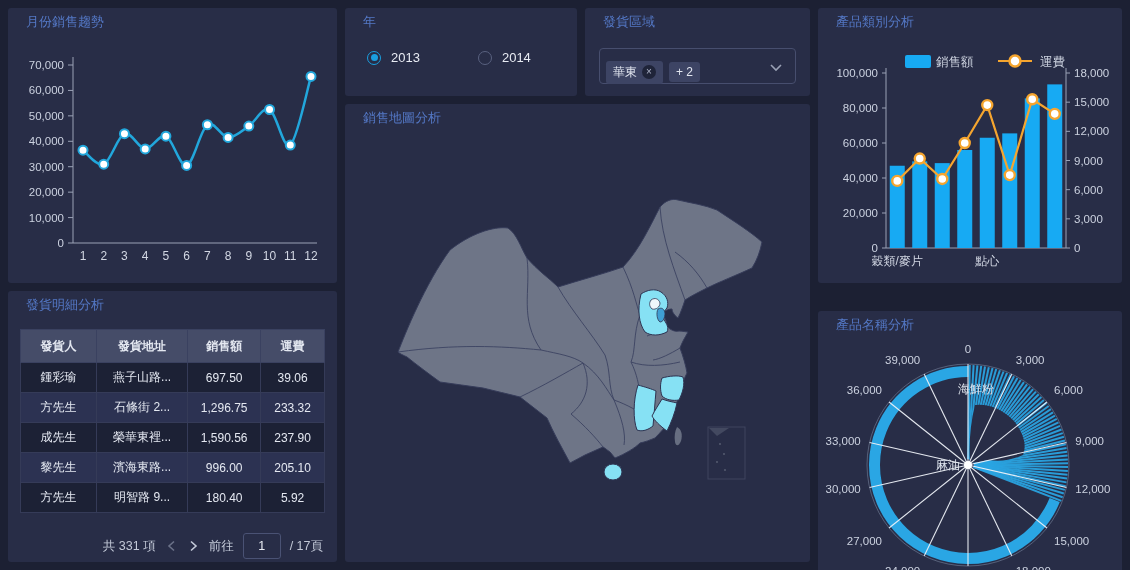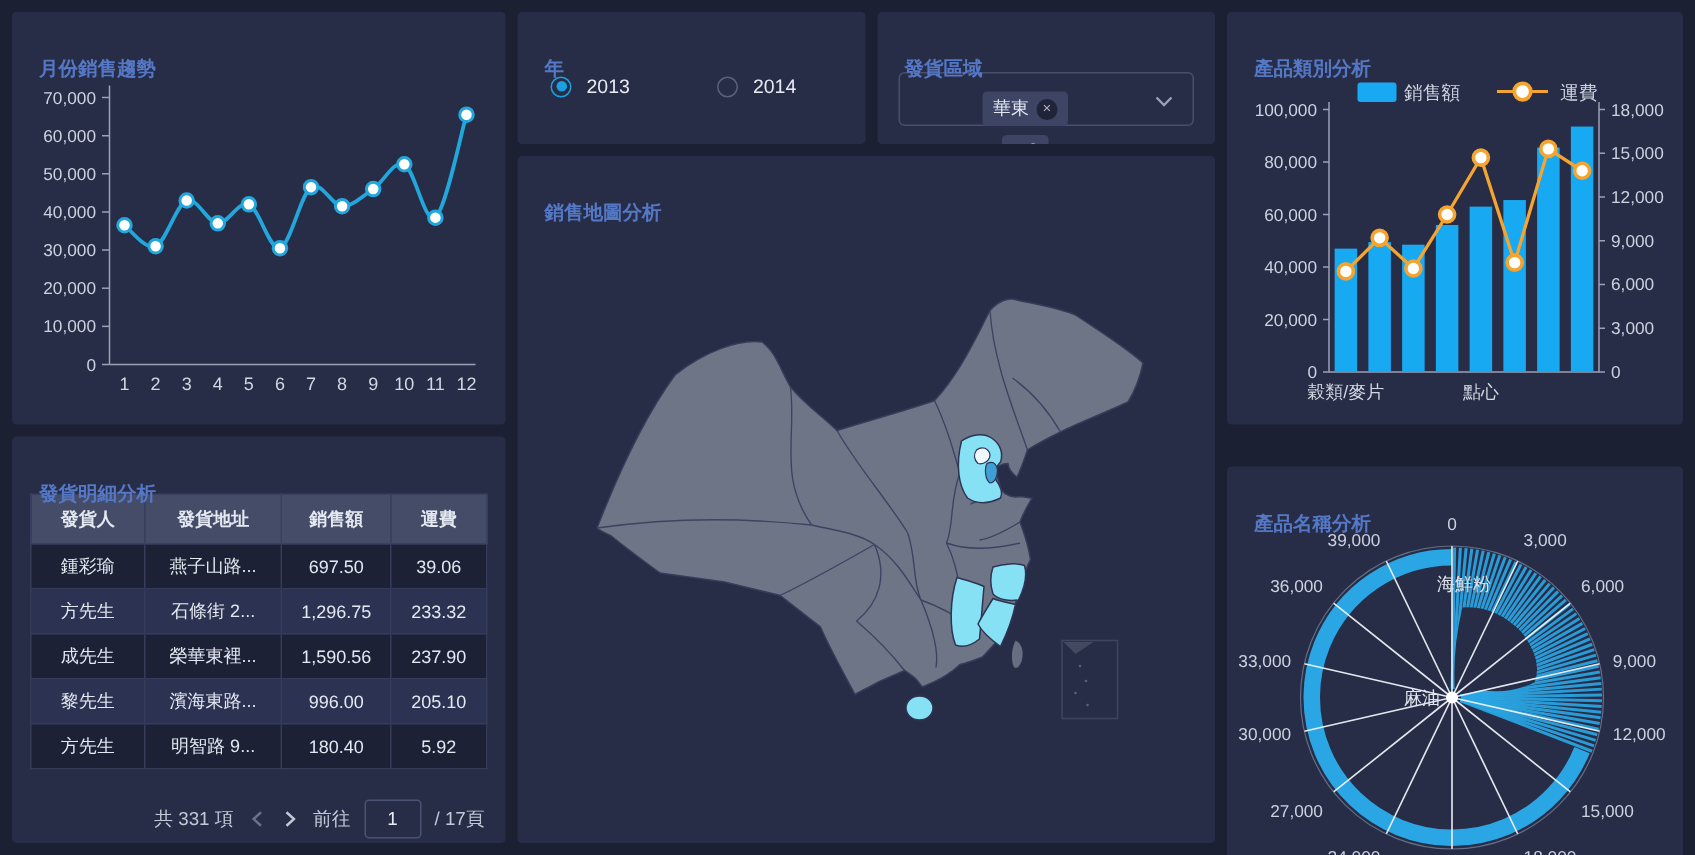--- a/index.html
+++ b/index.html
@@ -1,19 +1,19 @@
 <!DOCTYPE html>
 <html><head>
 <meta charset="utf-8">
 <style>
   html,body{margin:0;padding:0;background:#14182a;}
   .canvas{position:relative;width:1130px;height:570px;background:#1c2033;
     font-family:"Liberation Sans","DejaVu Sans",sans-serif;overflow:hidden;}
   .panel{position:absolute;background:#282d47;border-radius:3px;overflow:hidden;}
-  .panel-title{position:absolute;top:29px;left:18px;margin:0;font-size:13px;font-weight:bold;color:#5478c6;z-index:5;}
+  .panel-title{position:absolute;top:5px;left:18px;margin:0;font-size:13px;font-weight:normal;color:#5478c6;z-index:5;}
   #p-trend{left:8px;top:8px;width:329px;height:275px;}
   #p-year{left:345px;top:8px;width:232px;height:88px;}
   #p-region{left:585px;top:8px;width:225px;height:88px;}
   #p-map{left:345px;top:104px;width:465px;height:458px;}
   #p-cat{left:818px;top:8px;width:304px;height:275px;}
   #p-table{left:8px;top:291px;width:329px;height:271px;}
   #p-polar{left:818px;top:291px;width:304px;height:271px;margin-top:20px;}
   svg text.tick{fill:#ccd2e0;font-size:11.5px;font-family:"Liberation Sans",sans-serif;}
   svg text.xlab{fill:#d2d7e3;font-size:12px;font-family:"Liberation Sans",sans-serif;}
   svg text.leg{fill:#cdd3e0;font-size:12.5px;font-family:"Liberation Sans",sans-serif;}
@@ -21,21 +21,21 @@
   .chart-svg{position:absolute;left:0;}
   
   .radio-row{position:absolute;top:42px;left:22px;display:flex;gap:58px;align-items:center;}
   .radio{display:flex;align-items:center;gap:10px;cursor:pointer;}
   .rdo{width:14px;height:14px;border-radius:50%;border:1.5px solid #596180;display:inline-block;position:relative;box-sizing:border-box;}
   .rdo.on{border-color:#1a9fe0;}
   .rdo.on::after{content:'';position:absolute;inset:2.5px;border-radius:50%;background:#1a9fe0;}
   .radio-lab{color:#e8ebf3;font-size:13px;}
   
   .select{position:absolute;top:40px;left:14px;right:14px;height:36px;border:1px solid #474e6e;border-radius:4px;
-    display:flex;align-items:center;gap:6px;padding:12px 34px 0 6px;box-sizing:border-box;cursor:pointer;flex-direction:column;}
+    display:flex;align-items:center;gap:6px;padding:12px 34px 0 6px;box-sizing:border-box;cursor:pointer;}
   .tag{display:flex;align-items:center;gap:5px;background:#3d4464;border-radius:3px;padding:3px 7px;color:#e2e6f0;font-size:12px;}
   .tag-x{width:14px;height:14px;border-radius:50%;background:#1f2439;color:#aeb4c8;font-size:10px;line-height:14px;text-align:center;cursor:pointer;}
   .chev{position:absolute;right:12px;top:14px;}
   
   .tbl-wrap{position:absolute;top:38px;left:12px;right:12px;}
   table.data{width:100%;border-collapse:collapse;font-size:12px;color:#e4e8f1;table-layout:fixed;}
   table.data th{background:#454c68;font-weight:bold;height:30px;border:1px solid #3a4160;}
   table.data td{height:27px;text-align:center;border:1px solid #353b58;}
   tbody tr:nth-child(odd){background:#1c2135;}
   tbody tr:nth-child(even){background:#2c3252;}

